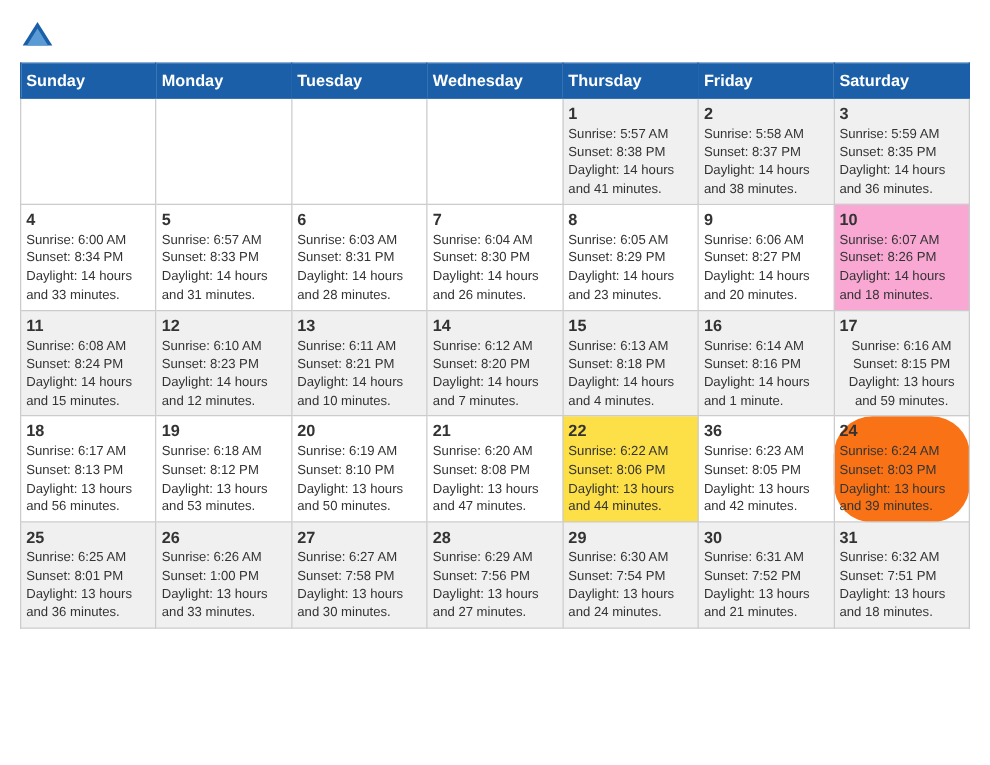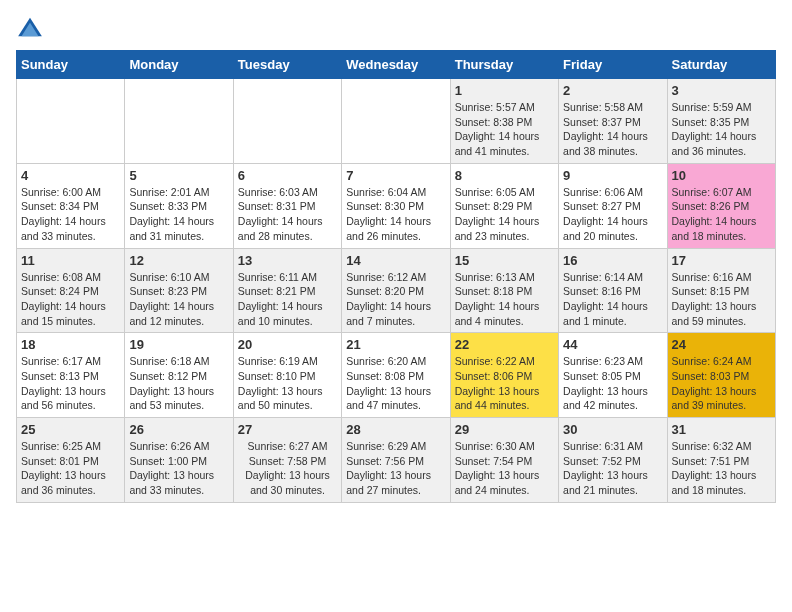--- a/index.html
+++ b/index.html
@@ -144,21 +144,21 @@
       <tr style="background: rgb(255, 255, 255);">
         <td style="background: rgb(255, 255, 255);">
           <span class="day-number">4</span>
           <div class="day-info" style="white-space: pre-line;">Sunrise: 6:00 AM
 Sunset: 8:34 PM
 Daylight: 14 hours
 and 33 minutes.</div>
         </td>
         <td style="background: rgb(255, 255, 255);">
           <span class="day-number">5</span>
-          <div class="day-info" style="white-space: pre-line;">Sunrise: 2:01 AM
+          <div class="day-info" style="white-space: pre-line;">Sunrise: 6:57 AM
 Sunset: 8:33 PM
 Daylight: 14 hours
 and 31 minutes.</div>
         </td>
         <td style="background: rgb(255, 255, 255);">
           <span class="day-number">6</span>
           <div class="day-info" style="white-space: pre-line;">Sunrise: 6:03 AM
 Sunset: 8:31 PM
 Daylight: 14 hours
 and 28 minutes.</div>
@@ -230,21 +230,21 @@
         </td>
         <td style="background: rgb(240, 240, 240);">
           <span class="day-number">16</span>
           <div class="day-info" style="white-space: pre-line;">Sunrise: 6:14 AM
 Sunset: 8:16 PM
 Daylight: 14 hours
 and 1 minute.</div>
         </td>
         <td style="background: rgb(240, 240, 240);">
           <span class="day-number">17</span>
-          <div class="day-info" style="white-space: pre-line;">Sunrise: 6:16 AM
+          <div class="day-info" style="white-space: pre-line; text-align: center;">Sunrise: 6:16 AM
 Sunset: 8:15 PM
 Daylight: 13 hours
 and 59 minutes.</div>
         </td>
       </tr>
       <tr style="background: rgb(255, 255, 255);">
         <td style="background: rgb(255, 255, 255);">
           <span class="day-number">18</span>
           <div class="day-info" style="white-space: pre-line;">Sunrise: 6:17 AM
 Sunset: 8:13 PM
@@ -273,27 +273,27 @@
 and 47 minutes.</div>
         </td>
         <td style="background: #fde047;">
           <span class="day-number">22</span>
           <div class="day-info" style="white-space: pre-line;">Sunrise: 6:22 AM
 Sunset: 8:06 PM
 Daylight: 13 hours
 and 44 minutes.</div>
         </td>
         <td style="background: rgb(255, 255, 255);">
-          <span class="day-number">44</span>
+          <span class="day-number">36</span>
           <div class="day-info" style="white-space: pre-line;">Sunrise: 6:23 AM
 Sunset: 8:05 PM
 Daylight: 13 hours
 and 42 minutes.</div>
         </td>
-        <td style="background: #eab308;">
+        <td style="background: #f97316; border-radius: 31px;">
           <span class="day-number">24</span>
           <div class="day-info" style="white-space: pre-line;">Sunrise: 6:24 AM
 Sunset: 8:03 PM
 Daylight: 13 hours
 and 39 minutes.</div>
         </td>
       </tr>
       <tr style="background: rgb(240, 240, 240);">
         <td style="background: rgb(240, 240, 240);">
           <span class="day-number">25</span>
@@ -304,21 +304,21 @@
         </td>
         <td style="background: rgb(240, 240, 240);">
           <span class="day-number">26</span>
           <div class="day-info" style="white-space: pre-line;">Sunrise: 6:26 AM
 Sunset: 1:00 PM
 Daylight: 13 hours
 and 33 minutes.</div>
         </td>
         <td style="background: rgb(240, 240, 240);">
           <span class="day-number">27</span>
-          <div class="day-info" style="white-space: pre-line; text-align: center;">Sunrise: 6:27 AM
+          <div class="day-info" style="white-space: pre-line;">Sunrise: 6:27 AM
 Sunset: 7:58 PM
 Daylight: 13 hours
 and 30 minutes.</div>
         </td>
         <td style="background: rgb(240, 240, 240);">
           <span class="day-number">28</span>
           <div class="day-info" style="white-space: pre-line;">Sunrise: 6:29 AM
 Sunset: 7:56 PM
 Daylight: 13 hours
 and 27 minutes.</div>

